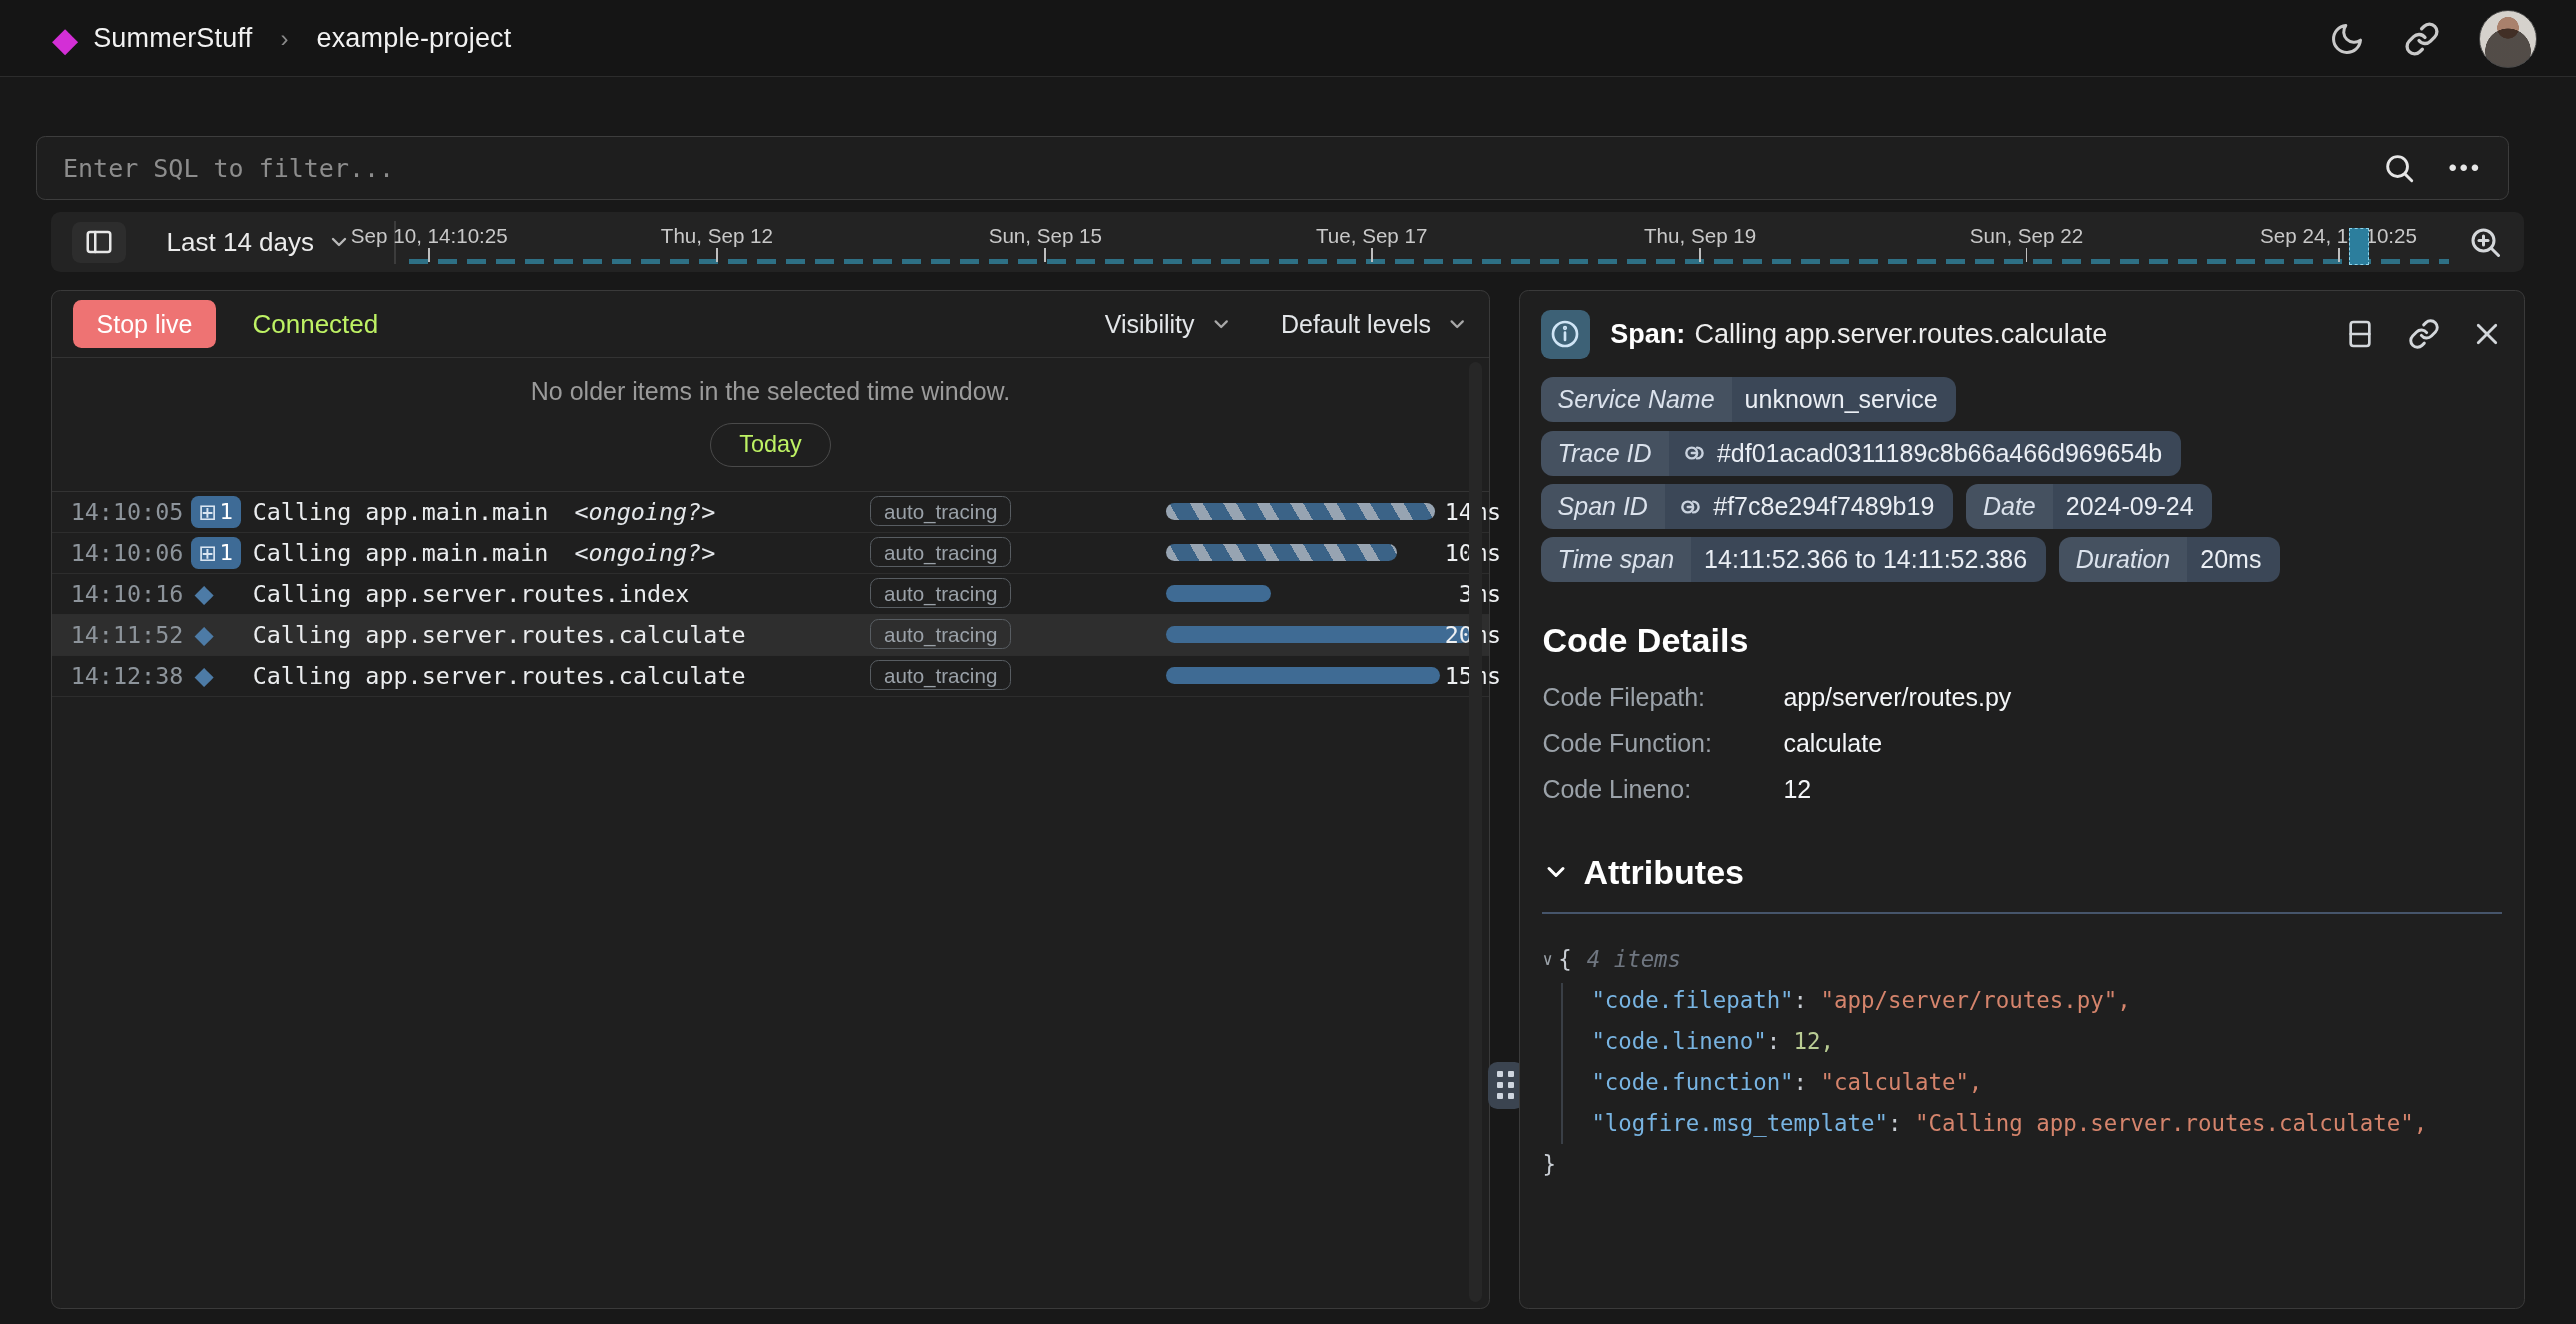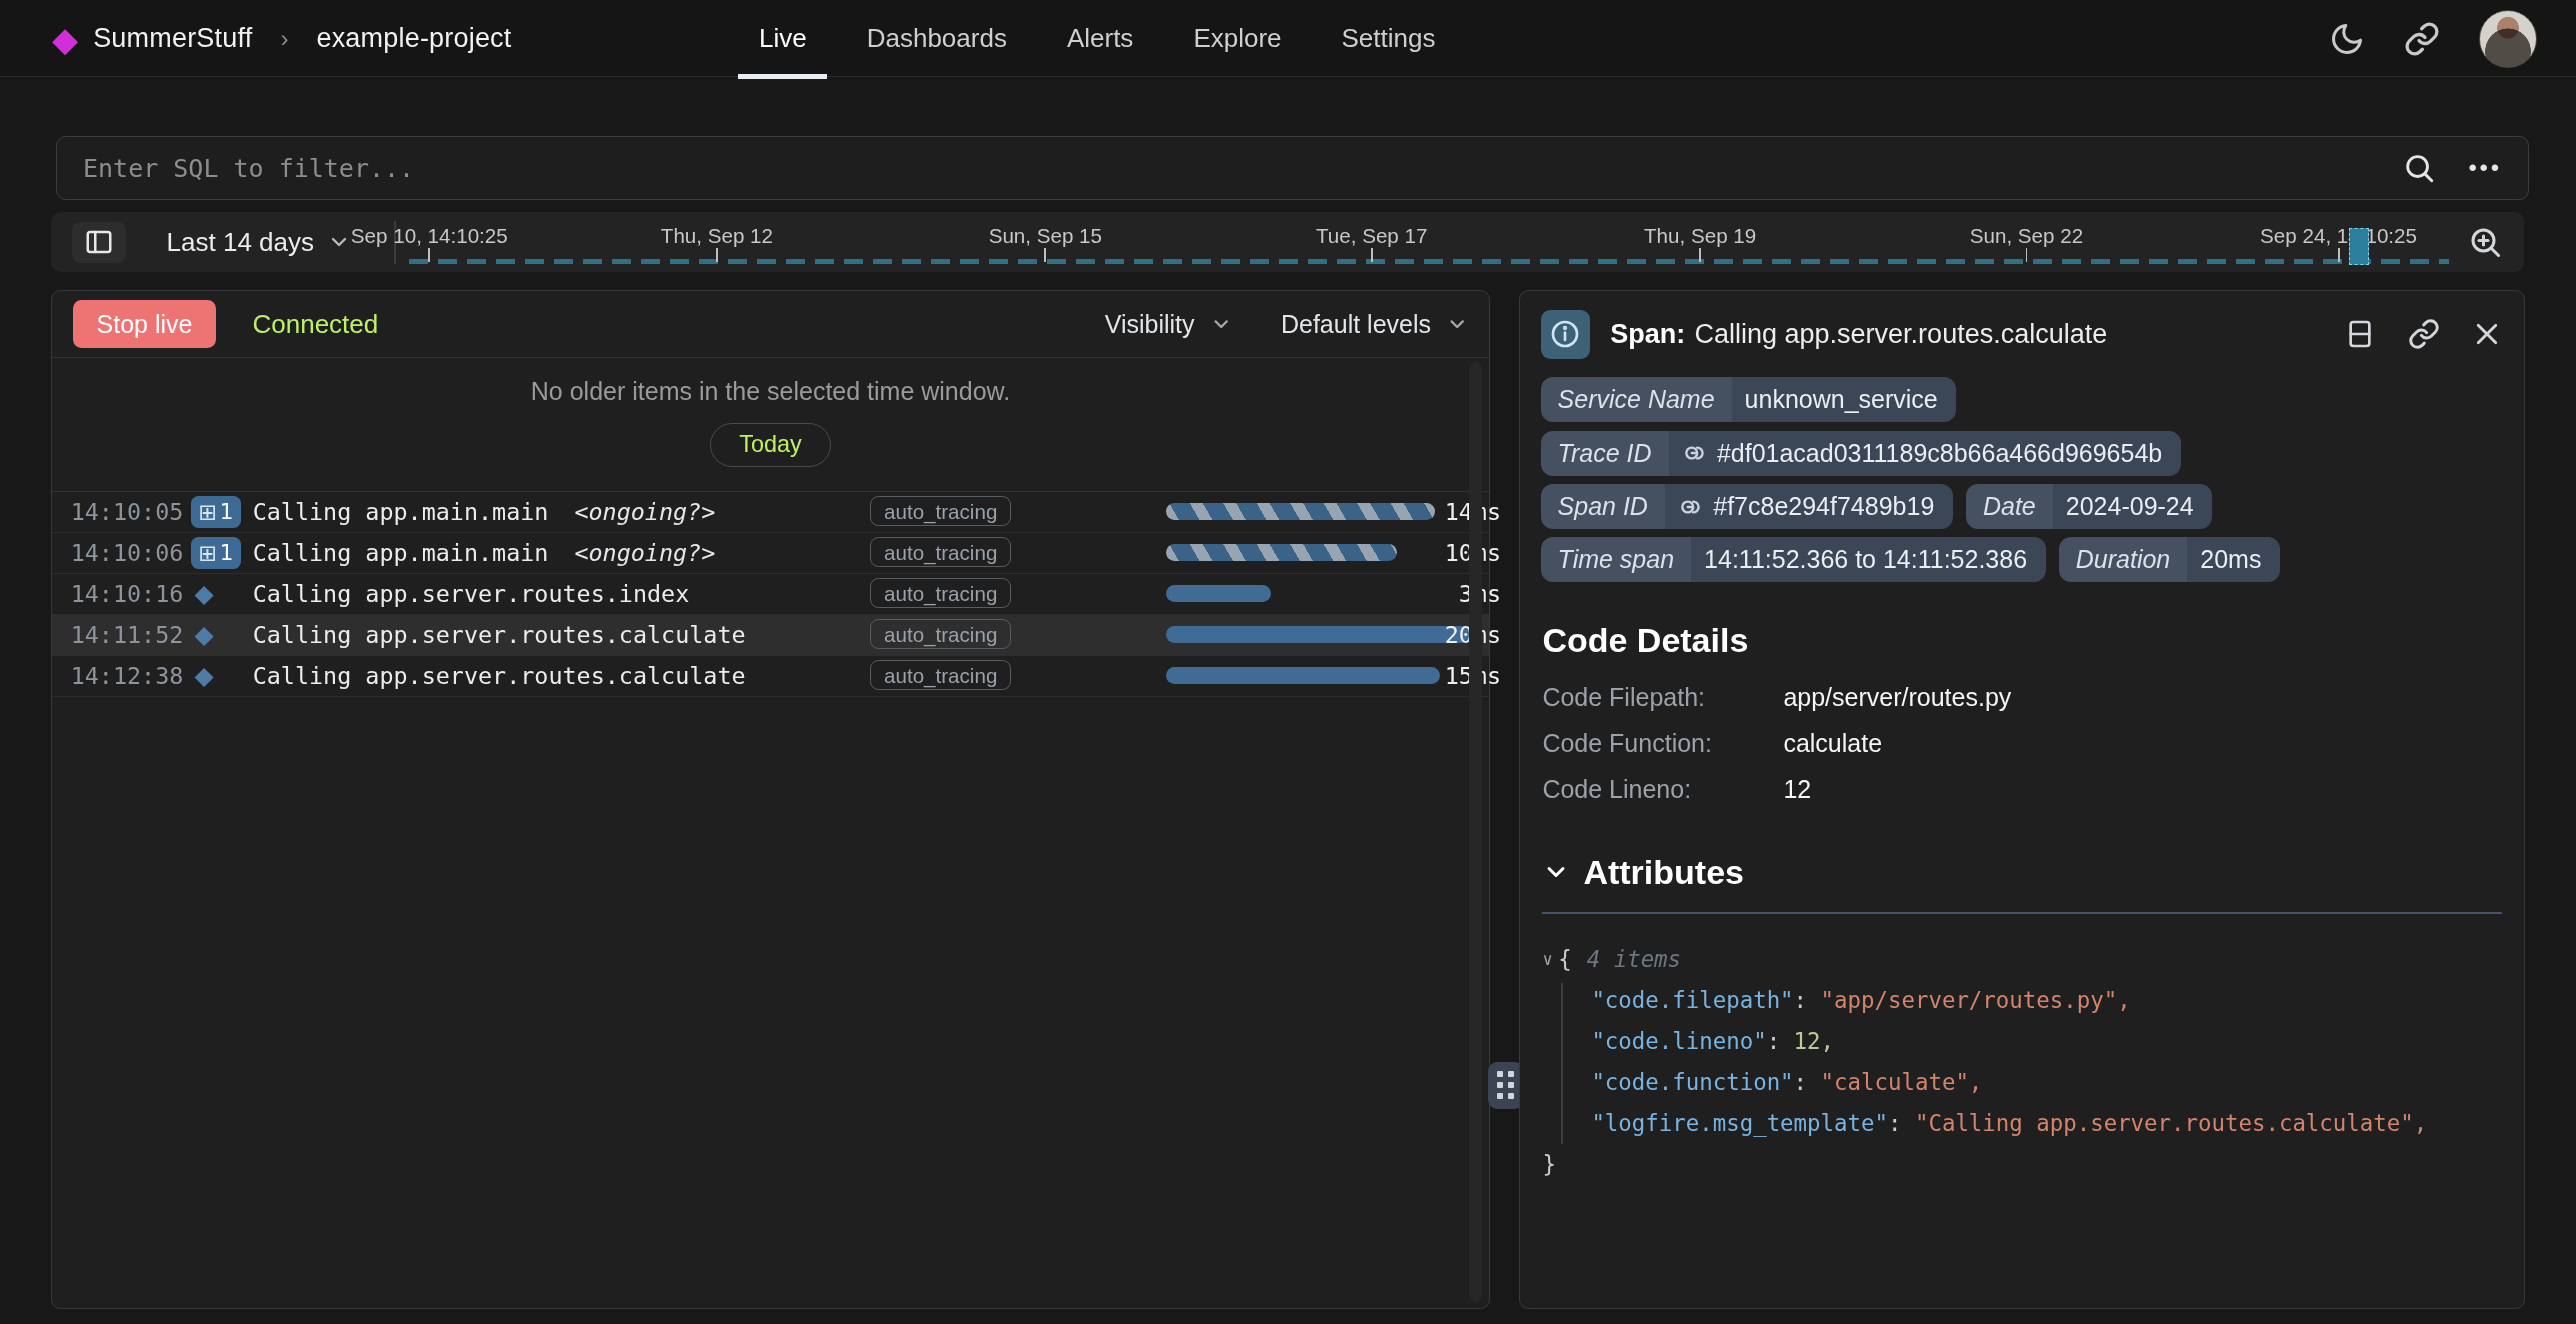--- a/index.html
+++ b/index.html
@@ -20,21 +20,21 @@
   .nav-tab.active { color:#ffffff; }
   .nav-tab.active::after { content:""; position:absolute; left:-20.6px; right:-20.6px; bottom:-1.9px; height:4.7px; background:#e9edf2; }
   .nav-right { position:absolute; right:39px; top:0; height:77px; display:flex; align-items:center; gap:39px; }
   .icon-btn { color:#c9c9c9; cursor:pointer; }
   .avatar { width:58px; height:58px; border-radius:50%;
             background: radial-gradient(circle at 50% 72%, #5a5450 0 46%, #e9e7e4 47%),
                         radial-gradient(circle at 50% 30%, #b98e79 0 22%, #e9e7e4 23%);
             background-blend-mode:multiply; border:0.9px solid #444; }
 
   
-  .filter-bar { position:absolute; left:56px; top:136px; width:2473px; height:64px;
+  .filter-bar { position:absolute; left:36px; top:136px; width:2473px; height:64px;
                 background:#1e1e1e; border:1.9px solid #3d3d3d; border-radius:9.3px;
                 display:flex; align-items:center; padding:0 26px; }
   .filter-placeholder { font-family:"DejaVu Sans Mono", monospace; font-size:25px; color:#8d8d8d; flex:1; }
   .filter-icons { display:flex; align-items:center; gap:32px; color:#e6e6e6; }
 
   
   .timeline { position:absolute; left:51px; top:212px; width:2473px; height:60px;
               background:#232323; border-radius:9.3px; display:flex; align-items:center; }
   .tl-toggle { margin-left:20.6px; width:54px; height:41px; background:#2d2d2d; border-radius:8.4px;
                display:flex; align-items:center; justify-content:center; color:#e8e8e8; cursor:pointer; }
@@ -152,27 +152,20 @@
 </head>
 <body>
 
 <header class="nav">
   <div class="brand-wrap">
     <span class="logo-diamond">◆</span>
     <span class="crumb">SummerStuff</span>
     <span class="crumb-sep">›</span>
     <span class="crumb">example-project</span>
   </div>
-  <nav class="nav-tabs">
-    <div class="nav-tab active">Live</div>
-    <div class="nav-tab">Dashboards</div>
-    <div class="nav-tab">Alerts</div>
-    <div class="nav-tab">Explore</div>
-    <div class="nav-tab">Settings</div>
-  </nav>
   <div class="nav-right">
     <span class="icon-btn">
       <svg width="36" height="36" viewBox="0 0 24 24" fill="none" stroke="currentColor" stroke-width="2" stroke-linecap="round" stroke-linejoin="round">
           <path d="M21 12.8A9 9 0 1 1 11.2 3a7 7 0 0 0 9.8 9.8z"></path>
         </svg>
     </span>
     <span class="icon-btn">
       <svg width="36" height="36" viewBox="0 0 24 24" fill="none" stroke="currentColor" stroke-width="2.2" stroke-linecap="round" stroke-linejoin="round">
           <path d="M10 13a5 5 0 0 0 7.54.54l3-3a5 5 0 0 0-7.07-7.07l-1.72 1.71"></path>
           <path d="M14 11a5 5 0 0 0-7.54-.54l-3 3a5 5 0 0 0 7.07 7.07l1.71-1.71"></path>

